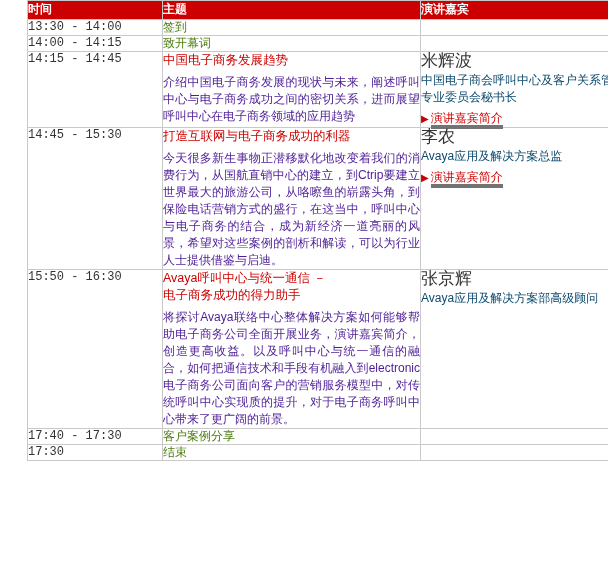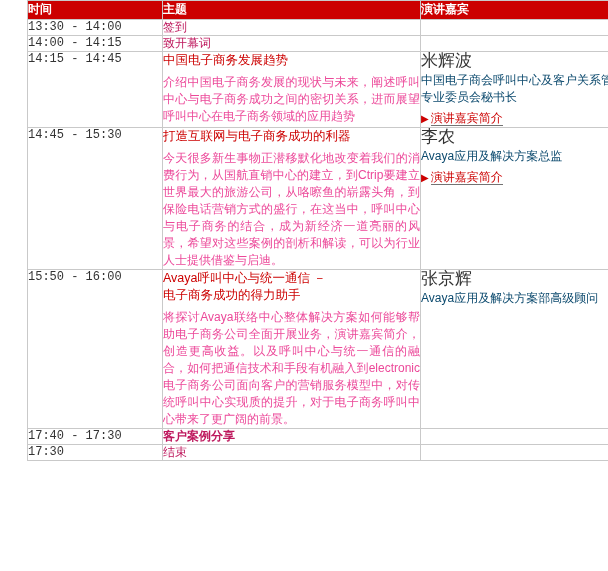--- a/index.html
+++ b/index.html
@@ -54,27 +54,27 @@
   }
   .topic-title {
     font-weight: normal;
     color: #cc0000;
     font-size: 12.5px;
     line-height: 17px;
     margin: 0 0 5px 0;
   }
   .topic-title.plain {
     font-weight: normal;
-    color: #be185d;
+    color: #4d7c0f;
     margin: 0;
     font-size: 12px;
     line-height: 15px;
   }
   .topic-desc {
-    color: #ec4899;
+    color: #4c1d95;
     font-size: 12px;
     line-height: 17px;
     margin: 0;
     text-align: justify;
   }
   .speaker-name {
     color: #333333;
     font-size: 17px;
     line-height: 17px;
     margin: 0 0 3px 0;
@@ -92,21 +92,21 @@
     text-decoration: none;
     display: inline-block;
     cursor: pointer;
   }
   .speaker-link .arrow {
     color: #cc0000;
     font-size: 10px;
     margin-right: 2px;
   }
   .speaker-link .ltext {
-    border-bottom: 1px solid #737373;
+    border-bottom: 4px solid #737373;
   }
 </style>
 </head>
 <body>
 
 <table class="agenda">
   <colgroup>
     <col class="col-time">
     <col class="col-topic">
     <col class="col-speaker">
@@ -143,35 +143,35 @@
       </tr>
       <tr>
         <td class="time-cell">14:45 - 15:30</td>
         <td class="topic-cell">
           <div class="topic-title" style="white-space: pre-line;">打造互联网与电子商务成功的利器</div>
           <div class="topic-desc">今天很多新生事物正潜移默化地改变着我们的消费行为，从国航直销中心的建立，到Ctrip要建立世界最大的旅游公司，从咯嚓鱼的崭露头角，到保险电话营销方式的盛行，在这当中，呼叫中心与电子商务的结合，成为新经济一道亮丽的风景，希望对这些案例的剖析和解读，可以为行业人士提供借鉴与启迪。</div>
         </td>
         <td class="speaker-cell"><div class="speaker-name">李农</div><div class="speaker-title">Avaya应用及解决方案总监</div><a class="speaker-link"><span class="arrow">▶</span><span class="ltext">演讲嘉宾简介</span></a></td>
       </tr>
       <tr>
-        <td class="time-cell">15:50 - 16:00</td>
+        <td class="time-cell">15:50 - 16:30</td>
         <td class="topic-cell">
           <div class="topic-title" style="white-space: pre-line;">Avaya呼叫中心与统一通信 －
 电子商务成功的得力助手</div>
           <div class="topic-desc">将探讨Avaya联络中心整体解决方案如何能够帮助电子商务公司全面开展业务，演讲嘉宾简介，创造更高收益。以及呼叫中心与统一通信的融合，如何把通信技术和手段有机融入到electronic电子商务公司面向客户的营销服务模型中，对传统呼叫中心实现质的提升，对于电子商务呼叫中心带来了更广阔的前景。</div>
         </td>
         <td class="speaker-cell">
           <div class="speaker-name">张京辉</div>
           <div class="speaker-title">Avaya应用及解决方案部高级顾问</div>
         </td>
       </tr>
       <tr>
         <td class="time-cell">17:40 - 17:30</td>
         <td class="topic-cell">
-          <div class="topic-title plain" style="white-space: pre-line; font-weight: bold;">客户案例分享</div>
+          <div class="topic-title plain" style="white-space: pre-line;">客户案例分享</div>
         </td>
         <td class="speaker-cell"></td>
       </tr>
       <tr>
         <td class="time-cell">17:30</td>
         <td class="topic-cell">
           <div class="topic-title plain" style="white-space: pre-line;">结束</div>
         </td>
         <td class="speaker-cell"></td>
       </tr>

